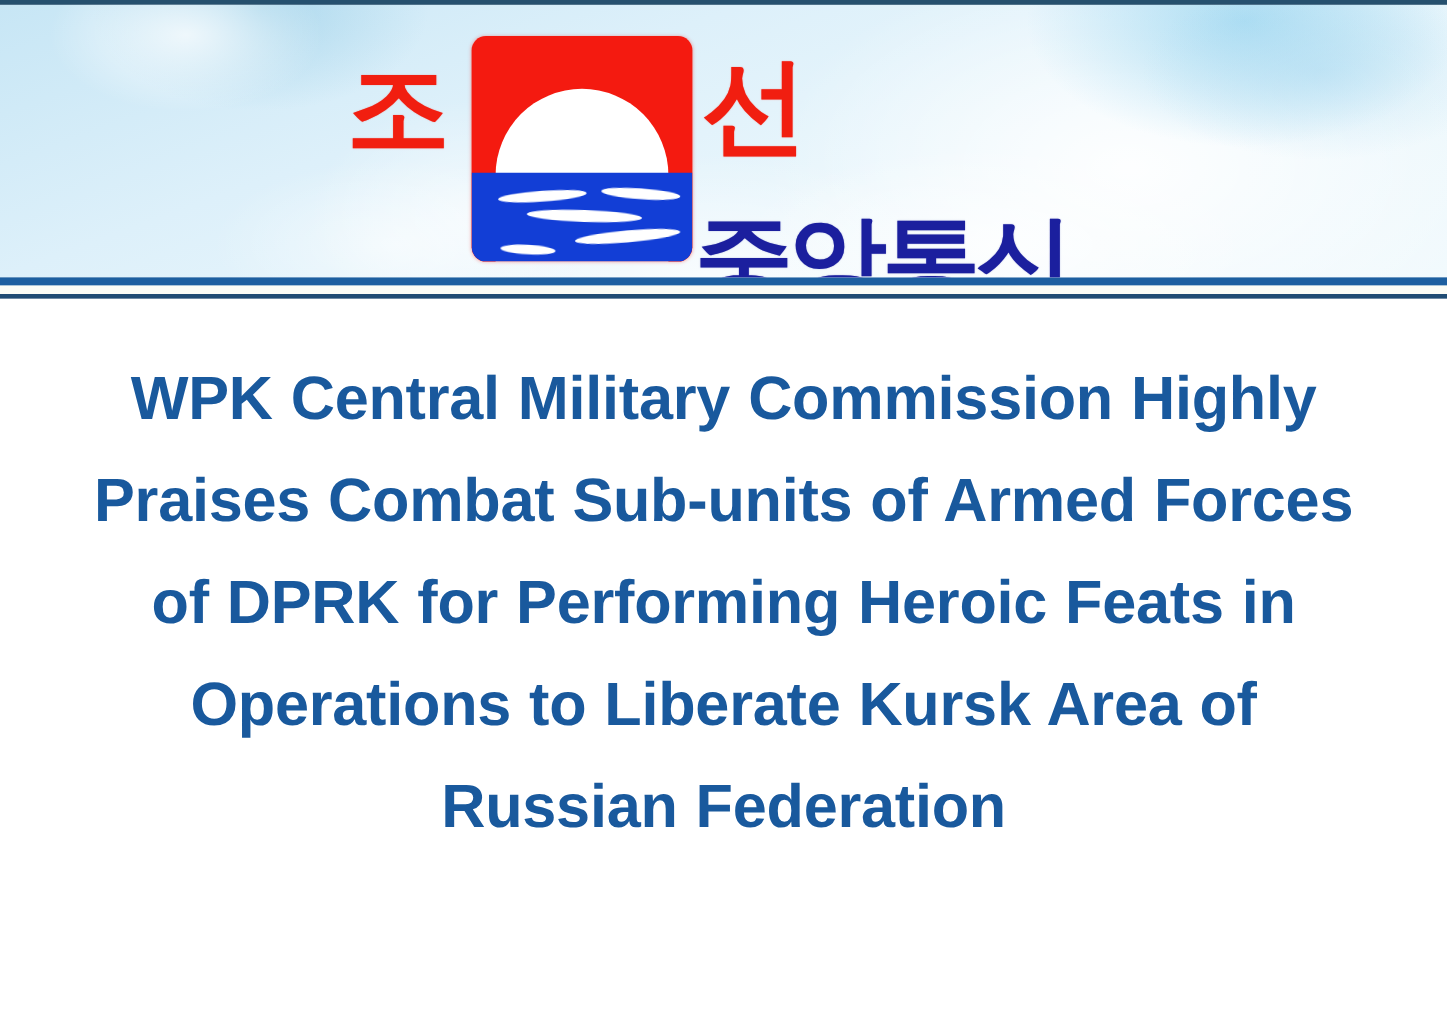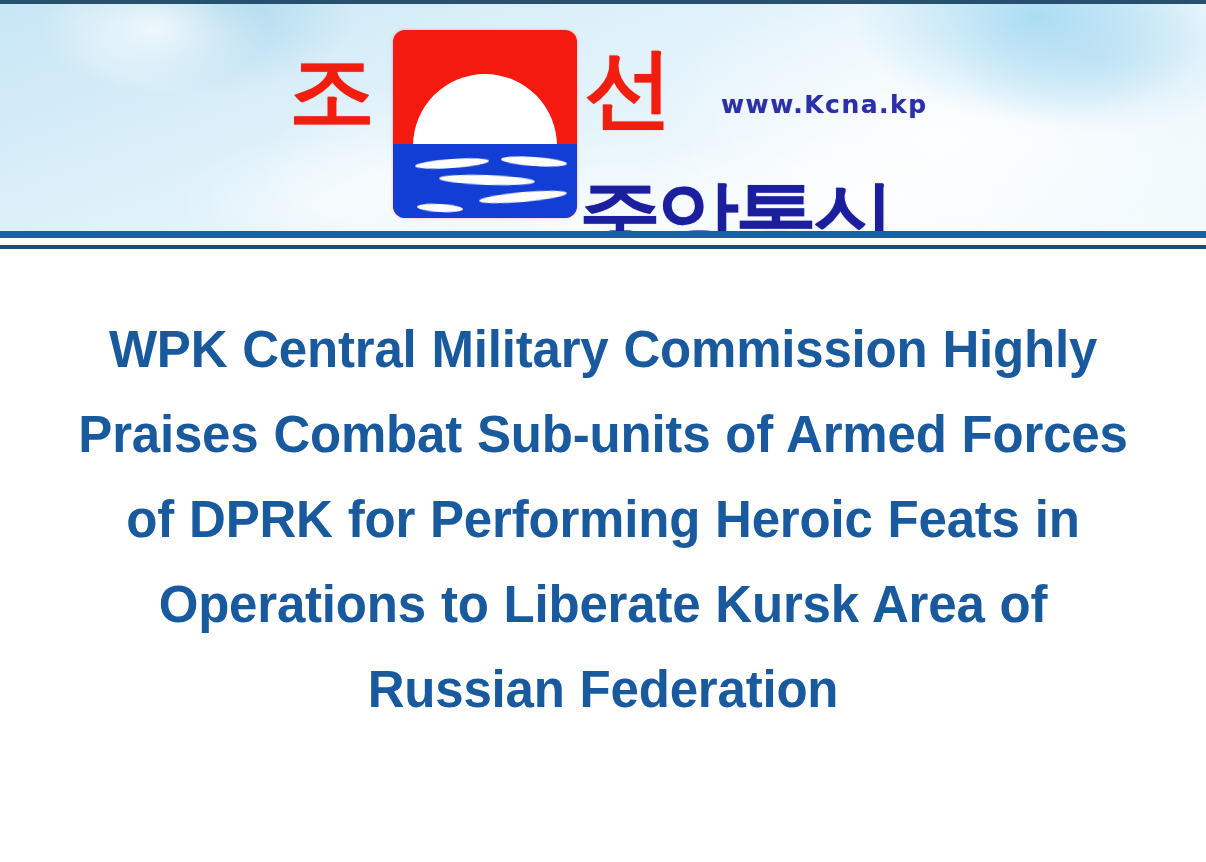--- a/index.html
+++ b/index.html
@@ -181,21 +181,21 @@
   .rule-secondary {
     width: 1206px;
     height: 4px;
     background: #204c74;
   }
 
   
   .article-body {
     width: 1206px;
     background: #ffffff;
-    padding-top: 58px;
+    padding-top: 40px;
     box-sizing: border-box;
   }
   .headline {
     margin: 0 auto;
     width: 1098px;
     text-align: center;
     color: #19599d;
     font-family: "Liberation Sans", sans-serif;
     font-weight: 700;
     font-size: 51px;
@@ -226,21 +226,20 @@
         <span class="wave wave-2"></span>
         <span class="wave wave-3"></span>
         <span class="wave wave-4"></span>
         <span class="wave wave-5"></span>
       </div>
 
       <div class="glyph-seon">선</div>
 
       <div class="glyph-jungang">중앙통신</div>
 
-      <div class="site-url">www.Kcna.kp</div>
     </div>
   </header>
 
   <div class="rule-primary"></div>
   <div class="rule-gap"></div>
   <div class="rule-secondary"></div>
 
   <main class="article-body">
     <h1 class="headline">WPK Central Military Commission Highly Praises Combat Sub-units of Armed Forces of DPRK for Performing Heroic Feats in Operations to Liberate Kursk Area of Russian Federation</h1>
   </main>

